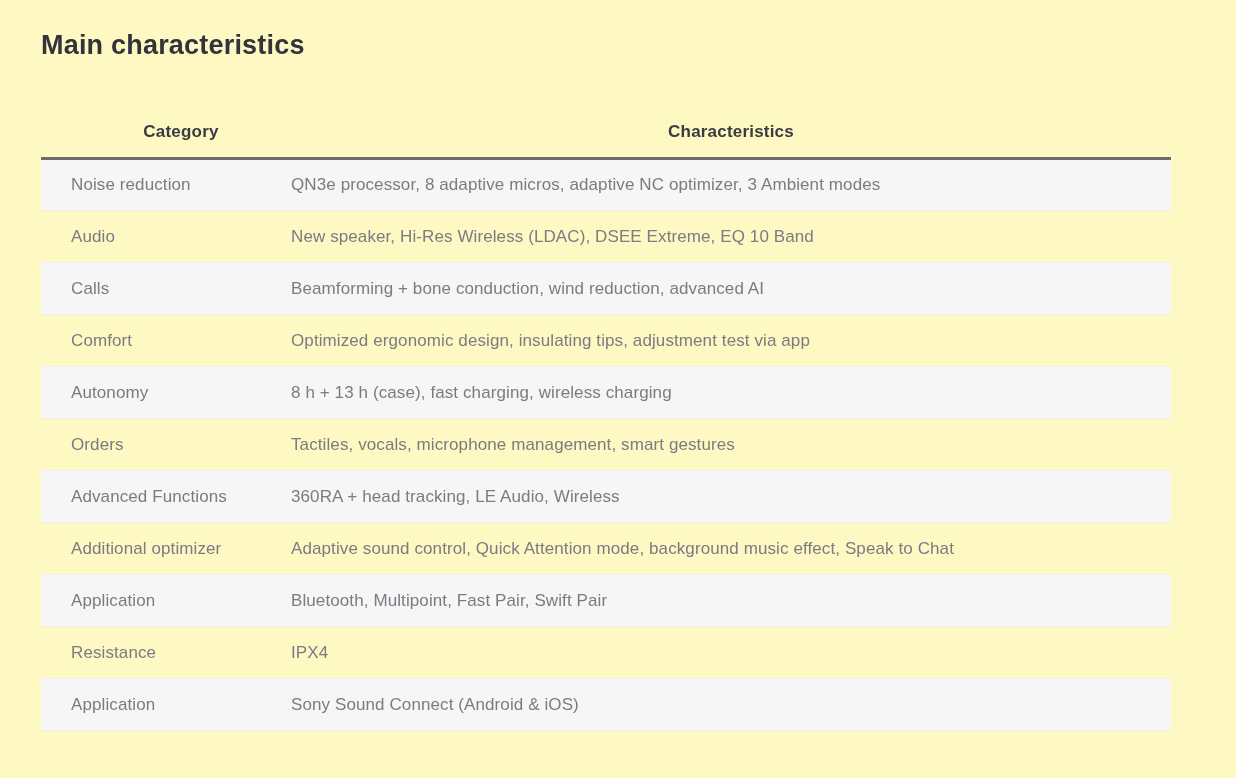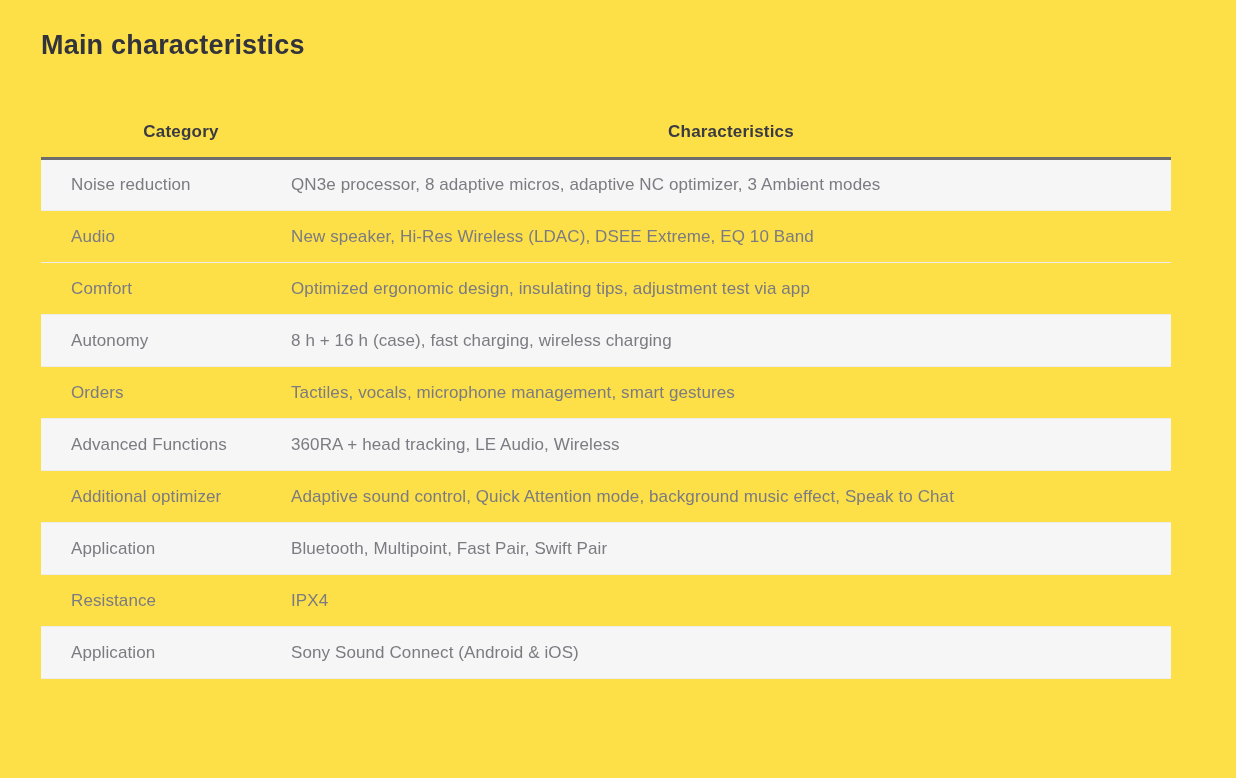--- a/index.html
+++ b/index.html
@@ -4,21 +4,21 @@
 <style>
   * { margin: 0; padding: 0; box-sizing: border-box; }
   html, body {
     width: 1236px;
     background: #ffffff;
     font-family: "Liberation Sans", sans-serif;
   }
   .page {
     width: 1236px;
     height: 778px;
-    background: #fde047;
+    background: #fef9c3;
     position: relative;
     overflow: hidden;
   }
   .page-title {
     position: absolute;
     left: 41px;
     top: 30px;
     font-size: 27px;
     font-weight: 700;
     color: #33333c;
@@ -74,27 +74,31 @@
     <tbody>
 
     <tr class="striped">
           <td class="col-category">Noise reduction</td>
           <td class="col-characteristics">QN3e processor, 8 adaptive micros, adaptive NC optimizer, 3 Ambient modes</td>
         </tr>
         <tr>
           <td class="col-category">Audio</td>
           <td class="col-characteristics">New speaker, Hi-Res Wireless (LDAC), DSEE Extreme, EQ 10 Band</td>
         </tr>
+        <tr class="striped">
+          <td class="col-category">Calls</td>
+          <td class="col-characteristics">Beamforming + bone conduction, wind reduction, advanced AI</td>
+        </tr>
         <tr>
           <td class="col-category">Comfort</td>
           <td class="col-characteristics">Optimized ergonomic design, insulating tips, adjustment test via app</td>
         </tr>
         <tr class="striped">
           <td class="col-category">Autonomy</td>
-          <td class="col-characteristics">8 h + 16 h (case), fast charging, wireless charging</td>
+          <td class="col-characteristics">8 h + 13 h (case), fast charging, wireless charging</td>
         </tr>
         <tr>
           <td class="col-category">Orders</td>
           <td class="col-characteristics">Tactiles, vocals, microphone management, smart gestures</td>
         </tr>
         <tr class="striped">
           <td class="col-category">Advanced Functions</td>
           <td class="col-characteristics">360RA + head tracking, LE Audio, Wireless</td>
         </tr>
         <tr>

